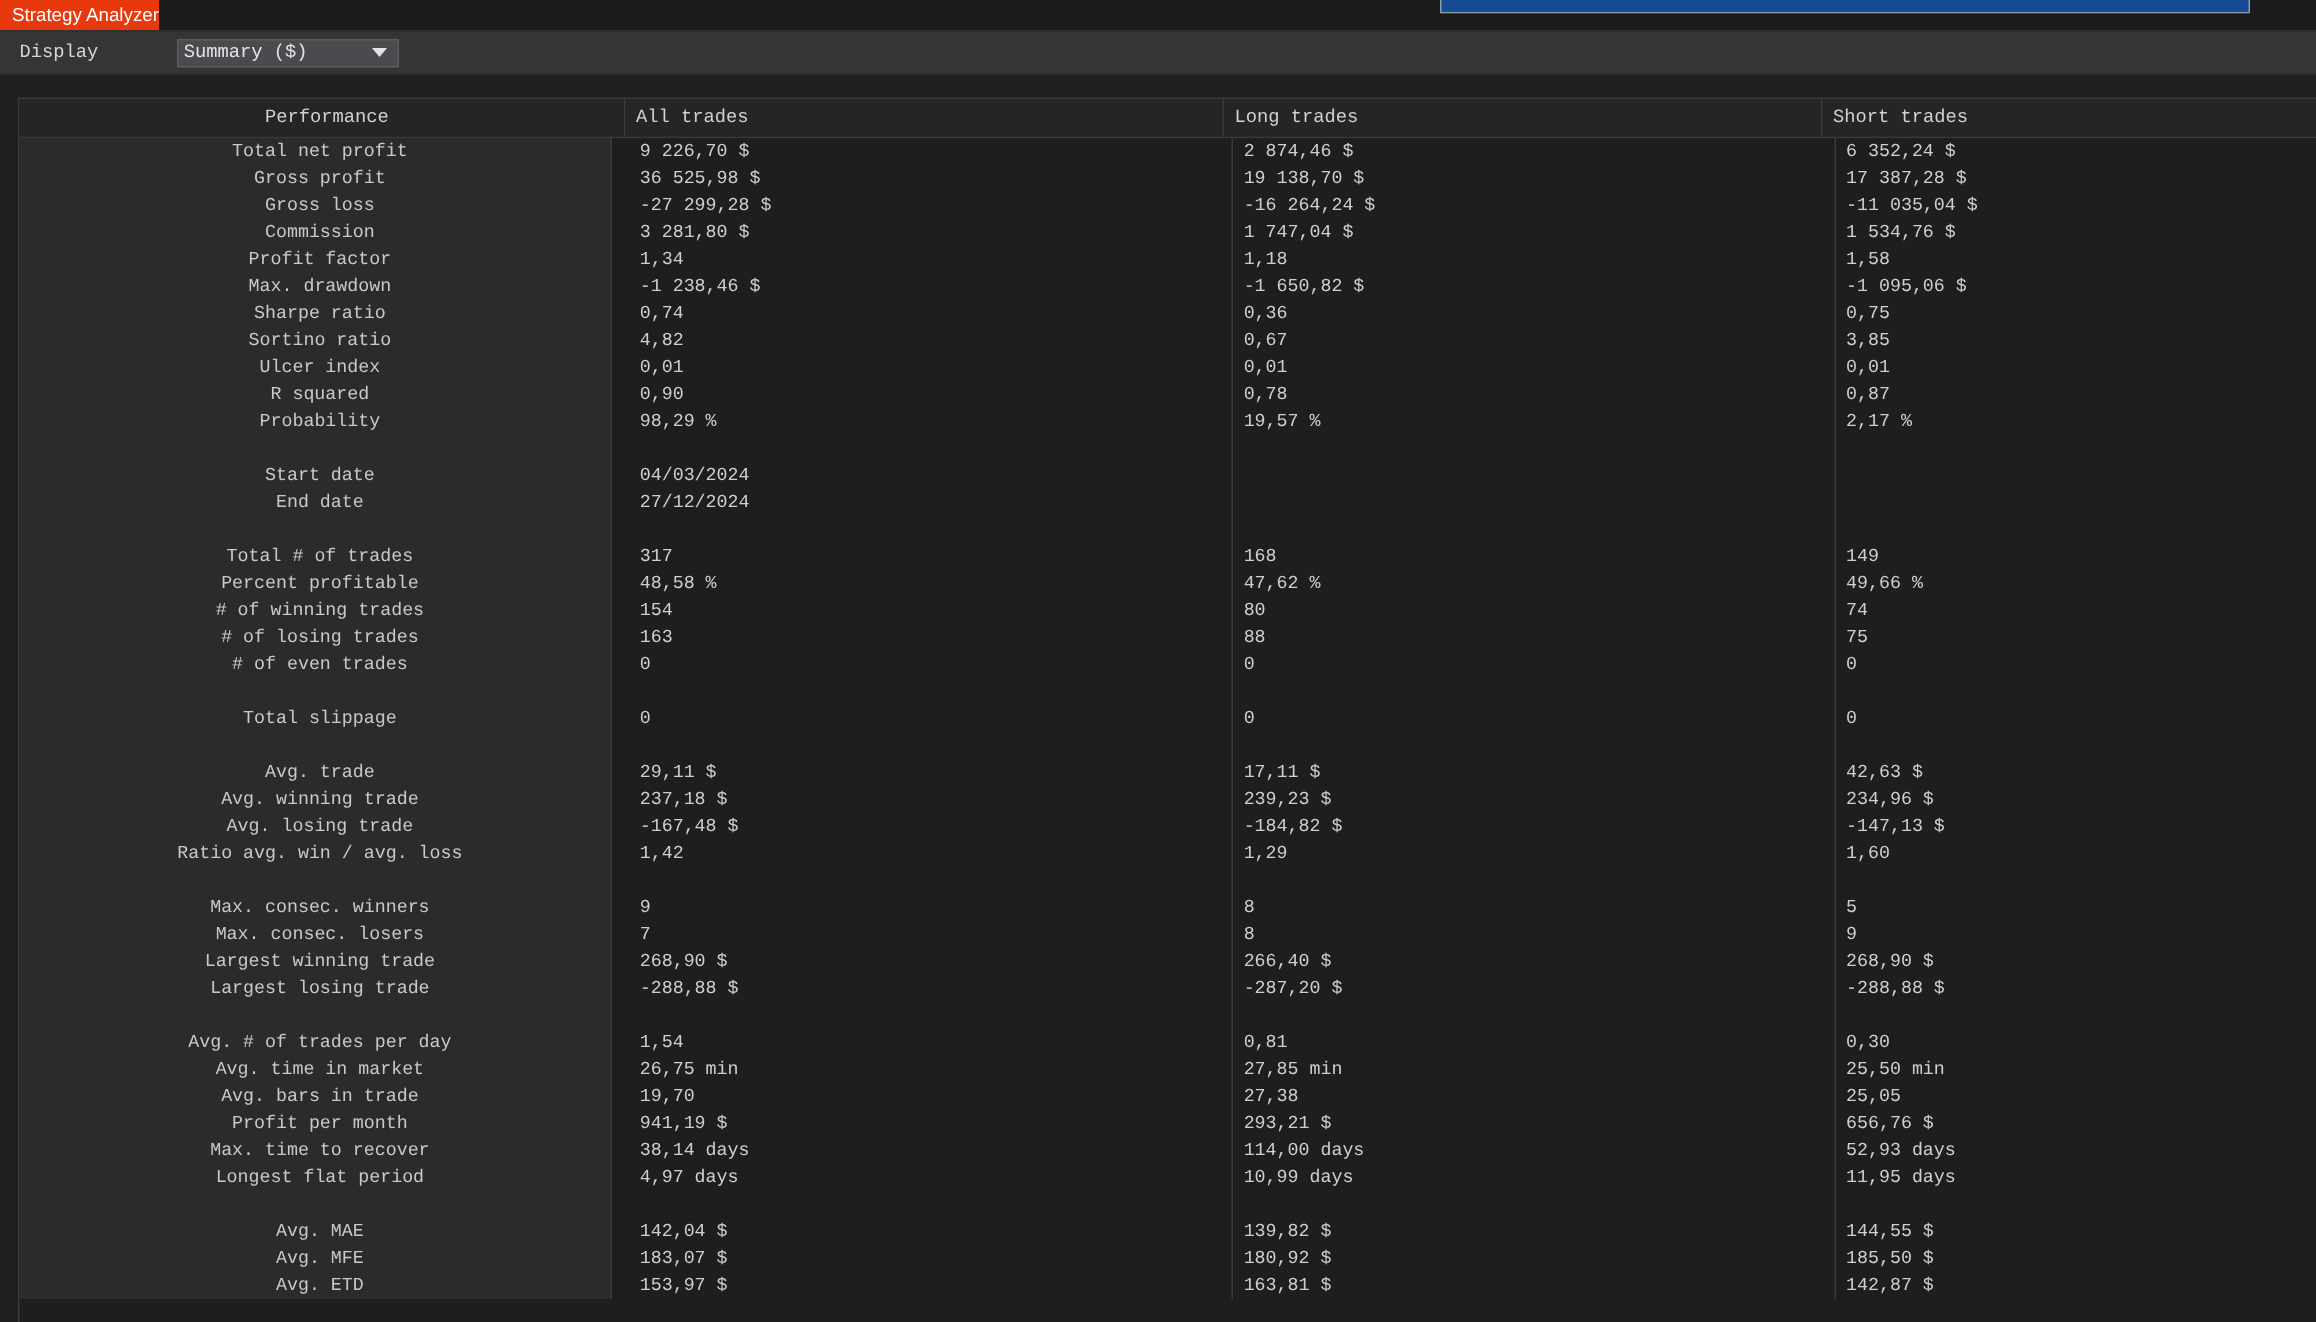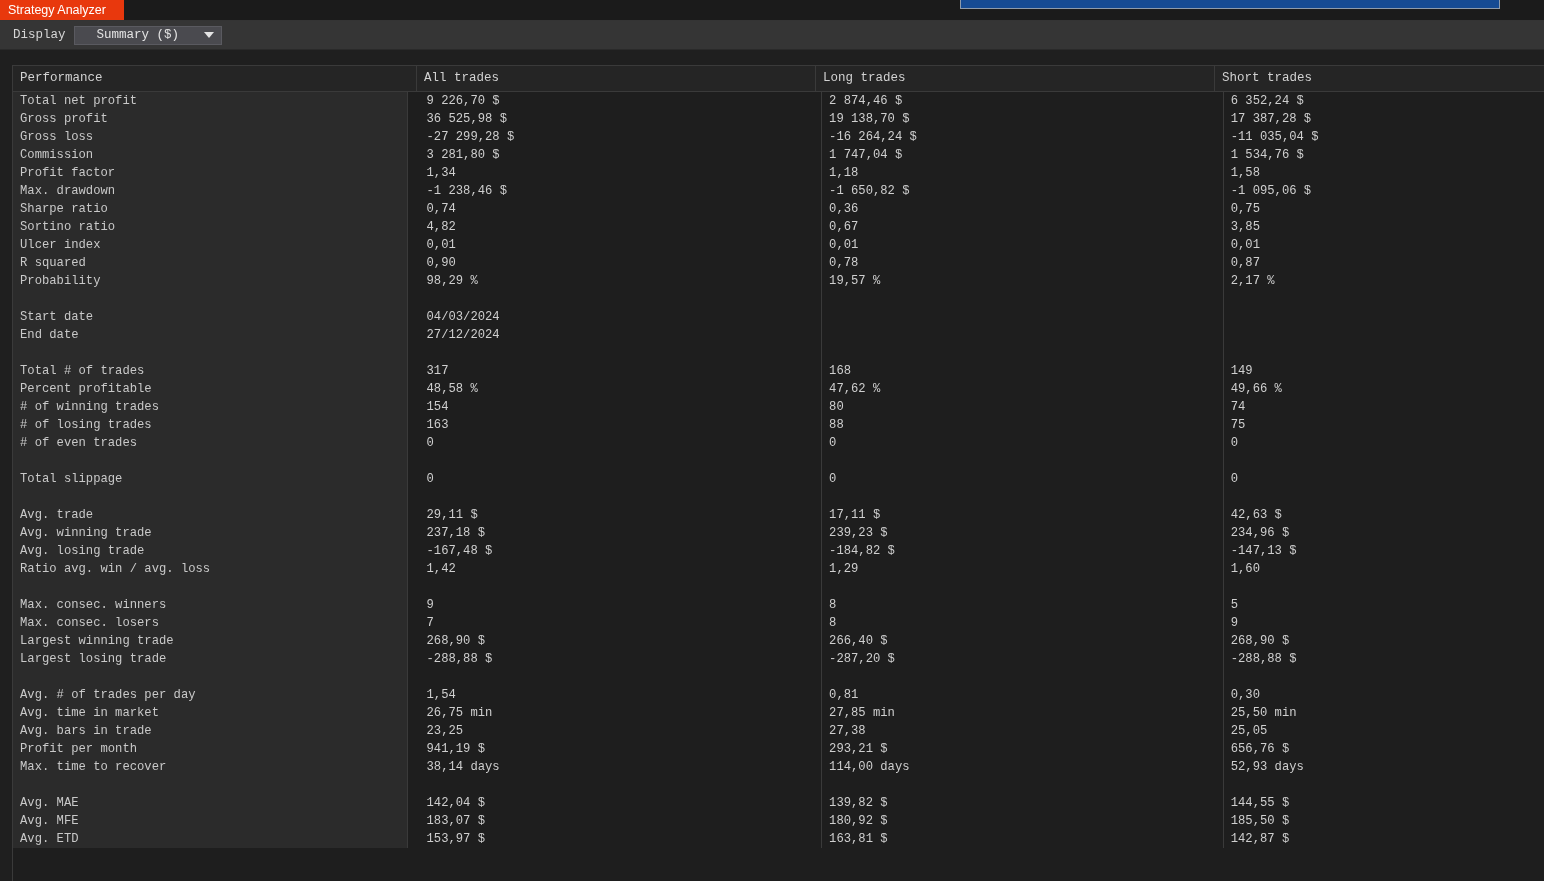--- a/index.html
+++ b/index.html
@@ -22,21 +22,21 @@
     position: relative;
     height: 20px;
     background: #1b1b1b;
   }
   .tab-title {
     position: absolute;
     left: 0;
     top: 0;
     height: 20px;
     line-height: 20px;
-    padding: 0 18px 0 8px;
+    padding: 0 0 0 8px;
     background: #e8380d;
     color: #ffffff;
     font-size: 12.5px;
     white-space: nowrap;
   }
   .blue-strip-wrap {
     position: absolute;
     left: 960px;
     top: -9px;
     width: 540px;
@@ -78,23 +78,24 @@
   }
   .display-select {
     position: relative;
     width: 148px;
     height: 19px;
     background: #4a4a4f;
     border: 1px solid #5a5a60;
     box-sizing: border-box;
     display: flex;
     align-items: center;
-    padding-left: 22px;
+    padding-left: 4px;
     font-size: 12.5px;
     color: #e4e4e4;
+    margin-left: 44px;
   }
   .caret {
     position: absolute;
     right: 7px;
     top: 50%;
     transform: translateY(-50%);
     width: 0; height: 0;
     border-left: 5px solid transparent;
     border-right: 5px solid transparent;
     border-top: 6px solid #e4e4e4;
@@ -119,21 +120,21 @@
   }
   .th {
     font-size: 12.5px;
     color: #d2d2d2;
     line-height: 25px;
     padding-left: 7px;
     box-sizing: border-box;
     border-right: 1px solid #3a3a3a;
     background: #252525;
   }
-  .c0 { width: 404px; }
+  .c0 { width: 404px; text-align: center; }
   .c1 { width: 399px; }
   .c2 { width: 399px; }
   .c3 { width: 330px; border-right: none; }
 
   .tbody { position: relative; }
   .trow {
     display: flex;
     height: 18px;
     gap: 12px;
   }
@@ -391,36 +392,42 @@
           <div class="td c3">0,30</div>
         </div>
         <div class="trow">
           <div class="td c0">Avg. time in market</div>
           <div class="td c1">26,75 min</div>
           <div class="td c2">27,85 min</div>
           <div class="td c3">25,50 min</div>
         </div>
         <div class="trow">
           <div class="td c0">Avg. bars in trade</div>
-          <div class="td c1">23,25</div>
+          <div class="td c1">19,70</div>
           <div class="td c2">27,38</div>
           <div class="td c3">25,05</div>
         </div>
         <div class="trow">
           <div class="td c0">Profit per month</div>
           <div class="td c1">941,19 $</div>
           <div class="td c2">293,21 $</div>
           <div class="td c3">656,76 $</div>
         </div>
         <div class="trow">
           <div class="td c0">Max. time to recover</div>
           <div class="td c1">38,14 days</div>
           <div class="td c2">114,00 days</div>
           <div class="td c3">52,93 days</div>
         </div>
+        <div class="trow">
+          <div class="td c0">Longest flat period</div>
+          <div class="td c1">4,97 days</div>
+          <div class="td c2">10,99 days</div>
+          <div class="td c3">11,95 days</div>
+        </div>
         <div class="trow spacer">
           <div class="td c0"></div>
           <div class="td c1"></div>
           <div class="td c2"></div>
           <div class="td c3"></div>
         </div>
         <div class="trow">
           <div class="td c0">Avg. MAE</div>
           <div class="td c1">142,04 $</div>
           <div class="td c2">139,82 $</div>

